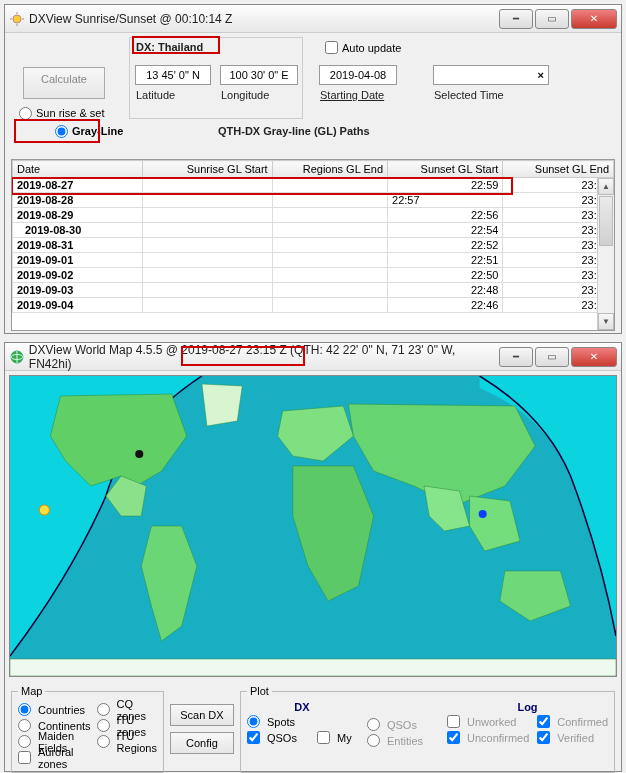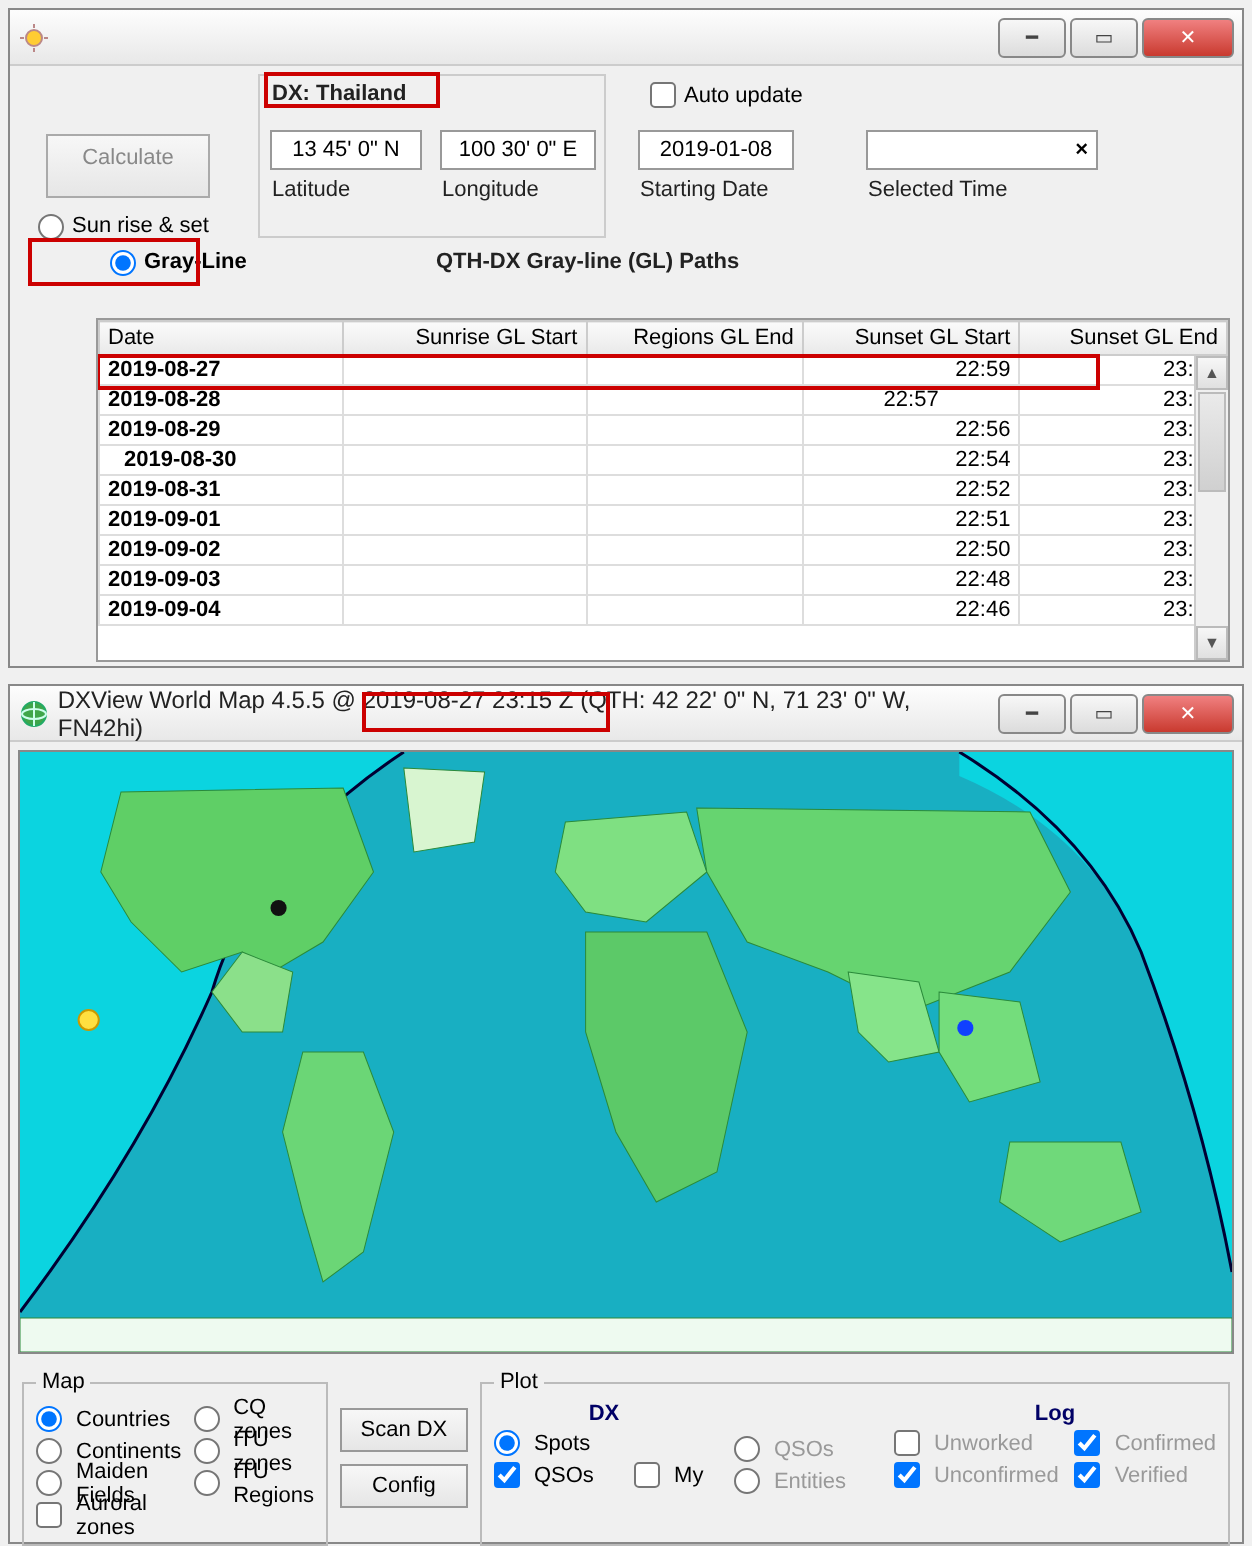--- a/index.html
+++ b/index.html
@@ -91,21 +91,20 @@
   .radio-row input[type=radio]{margin:0;}
   .checkbox-row { position:absolute; display:flex;align-items:center;gap:4px; }
   .checkbox-row input{margin:0;}
   .table-wrap {
     position:relative;
     margin-top:120px;
     border:1px solid #999;
     background:#fff;
     height:172px;
     overflow:hidden;
-    margin-left:37px;
   }
   table.data { width:100%; border-collapse:collapse; font-size:11px; }
   table.data th {
     background:linear-gradient(#fafafa,#e9e9e9);
     border:1px solid #ccc;
     font-weight:normal;
     padding:2px 4px;
     text-align:left;
     height:16px;
   }
@@ -171,20 +170,21 @@
       <svg width="14" height="14">
           <circle cx="7" cy="7" r="4" fill="#ffcc33" stroke="#b88"></circle>
           <g stroke="#b88">
             <line x1="7" y1="0" x2="7" y2="2"></line>
             <line x1="7" y1="12" x2="7" y2="14"></line>
             <line x1="0" y1="7" x2="2" y2="7"></line>
             <line x1="12" y1="7" x2="14" y2="7"></line>
           </g>
         </svg>
     </span>
+    <span class="title-text">DXView Sunrise/Sunset @ 00:10:14 Z</span>
     <div class="win-buttons">
       <div class="win-btn">━</div>
       <div class="win-btn">▭</div>
       <div class="win-btn close">✕</div>
     </div>
   </div>
   <div class="body1" style="height:300px;">
     <div class="panel-outline"></div>
 
     <div class="calc-btn">Calculate</div>
@@ -194,22 +194,22 @@
 
     <span class="textbox" style="position:absolute;left:130px;top:32px;width:76px;">13 45' 0" N</span>
     <span class="textbox" style="position:absolute;left:215px;top:32px;width:78px;">100 30' 0" E</span>
     <span class="label" style="position:absolute;left:131px;top:56px;">Latitude</span>
     <span class="label" style="position:absolute;left:216px;top:56px;">Longitude</span>
 
     <div class="checkbox-row" style="left:320px;top:8px;">
       <input type="checkbox" style="">
         <span>Auto update</span>
     </div>
-    <span class="textbox" style="position:absolute;left:314px;top:32px;width:78px;">2019-01-08</span>
-    <span class="label" style="position:absolute;left:315px;top:56px;">Starting Date</span>
+    <span class="textbox" style="position:absolute;left:314px;top:32px;width:78px;">2019-04-08</span>
+    <span class="label" style="position:absolute;left:315px;top:56px;text-decoration:underline;">Starting Date</span>
 
     <span class="textbox" style="position:absolute;left:428px;top:32px;width:116px;justify-content:flex-end;">
         <span style="font-weight:bold">×</span>
       </span>
     <span class="label" style="position:absolute;left:429px;top:56px;">Selected Time</span>
 
     <div class="radio-row" style="left:14px;top:74px;">
       <input type="radio" name="mode" style="">
         <span>Sun rise &amp; set</span>
     </div>
@@ -237,21 +237,21 @@
               <td style="font-weight: bold;">2019-08-27</td>
               <td style="text-align: right;"></td>
               <td style="text-align: right;"></td>
               <td style="text-align: right;">22:59</td>
               <td style="text-align: right;">23:35</td>
             </tr>
             <tr>
               <td style="font-weight: bold;">2019-08-28</td>
               <td style="text-align: right;"></td>
               <td style="text-align: right;"></td>
-              <td style="text-align: center;">22:57</td>
+              <td style="text-align: left;">22:57</td>
               <td style="text-align: right;">23:35</td>
             </tr>
             <tr>
               <td style="font-weight: bold;">2019-08-29</td>
               <td style="text-align: right;"></td>
               <td style="text-align: right;"></td>
               <td style="text-align: right;">22:56</td>
               <td style="text-align: right;">23:35</td>
             </tr>
             <tr>

